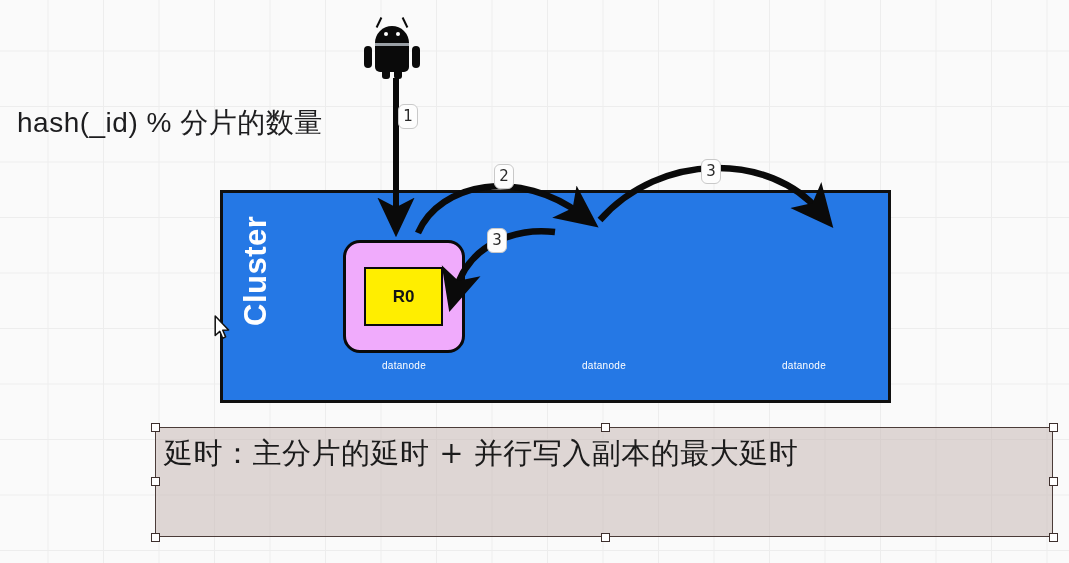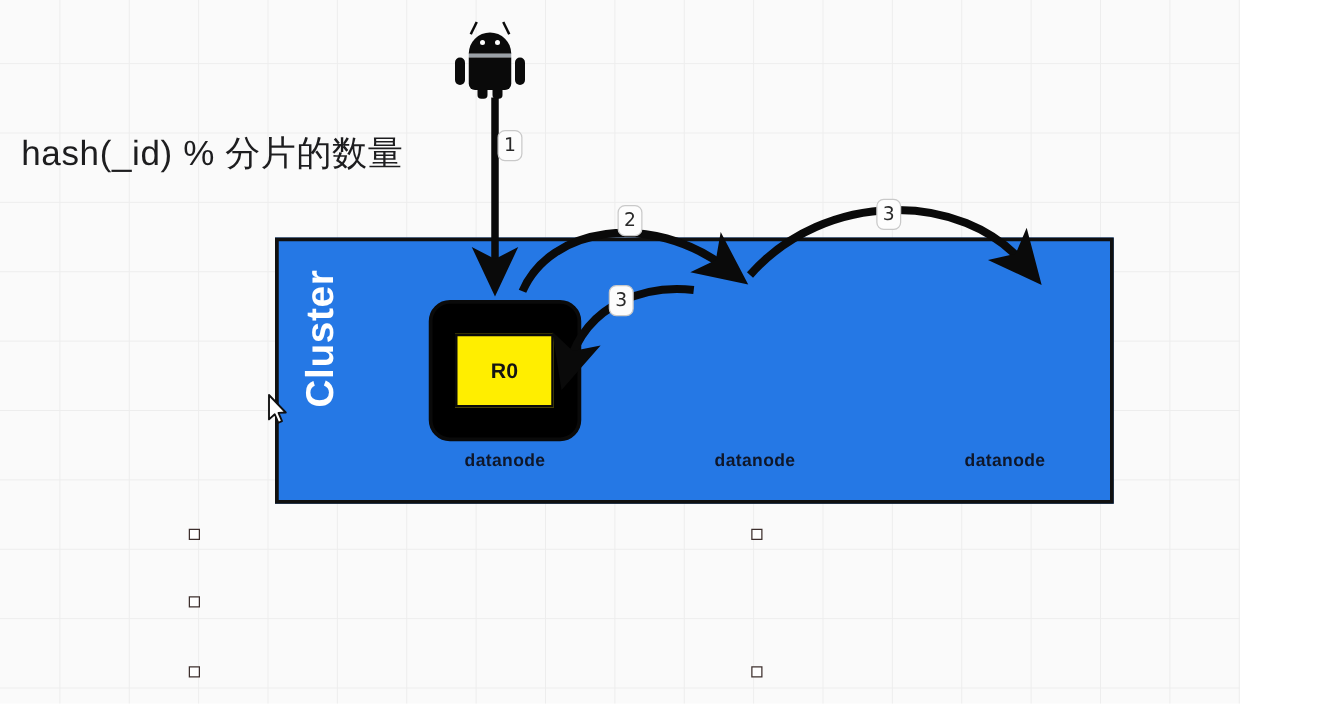--- a/index.html
+++ b/index.html
@@ -2,21 +2,21 @@
 <html><head>
 <meta charset="utf-8">
 <style>
   html, body {
     margin: 0;
     padding: 0;
     background: #ffffff;
   }
   #canvas {
     position: relative;
-    width: 992px;
+    width: 1069px;
     height: 563px;
     overflow: hidden;
     font-family: "Liberation Sans", "DejaVu Sans", sans-serif;
     background-color: #fafafa;
     background-image:
       linear-gradient(to right, #ededed 1px, transparent 1px),
       linear-gradient(to bottom, #ededed 1px, transparent 1px);
     background-size: 55.5px 55.5px;
     background-position: -8px -5px;
   }
@@ -134,21 +134,21 @@
     font-size: 31px;
     font-weight: bold;
     letter-spacing: 0.5px;
     transform: rotate(-90deg);
   }
   .node {
     position: absolute;
     top: 47px;
     width: 122px;
     height: 113px;
-    background: #000000;
+    background: #f0abfc;
     border: 3.5px solid #0a0a0a;
     border-radius: 17px;
     box-sizing: border-box;
   }
   .node.n0 { left: 120px; }
   .node.n1 { left: 320px; }
   .node.n2 { left: 520px; }
   .shard {
     position: absolute;
     left: 18px;
@@ -163,23 +163,23 @@
     font-size: 17px;
     font-weight: bold;
   }
   .shard.replica { background: #ffee00; color: #141414; }
   .shard.primary { background: #a528f0; color: #ffffff; }
   .datanode-label {
     position: absolute;
     top: 167px;
     width: 122px;
     text-align: center;
-    color: #0f172a;
-    font-size: 14px;
-    font-weight: bold;
+    color: #ffffff;
+    font-size: 10px;
+    font-weight: normal;
     letter-spacing: 0.3px;
   }
   .datanode-label.n0 { left: 120px; }
   .datanode-label.n1 { left: 320px; }
   .datanode-label.n2 { left: 520px; }
 
   
   .arrows {
     position: absolute;
     left: 0; top: 0;
@@ -277,20 +277,23 @@
     <path d="M555,232 C520,228 470,240 455,292" stroke="#0a0a0a" stroke-width="6.5" fill="none" marker-end="url(#ah)"></path>
 
     <path d="M600,220 C660,152 770,152 820,212" stroke="#0a0a0a" stroke-width="6.5" fill="none" marker-end="url(#ah)"></path>
   </svg>
 
   <div class="badge" style="left:398px; top:104px;">1</div>
   <div class="badge" style="left:494px; top:164px;">2</div>
   <div class="badge" style="left:487px; top:228px;">3</div>
   <div class="badge" style="left:701px; top:159px;">3</div>
 
+  <div class="textbox">
+    <div class="textbox-text">延时：主分片的延时 + 并行写入副本的最大延时</div>
+  </div>
   <div class="handle" style="left:151px; top:423px;"></div>
   <div class="handle" style="left:601px; top:423px;"></div>
   <div class="handle" style="left:1049px; top:423px;"></div>
   <div class="handle" style="left:151px; top:477px;"></div>
   <div class="handle" style="left:1049px; top:477px;"></div>
   <div class="handle" style="left:151px; top:533px;"></div>
   <div class="handle" style="left:601px; top:533px;"></div>
   <div class="handle" style="left:1049px; top:533px;"></div>
 
   <svg class="cursor" viewBox="0 0 18 26" xmlns="http://www.w3.org/2000/svg">

